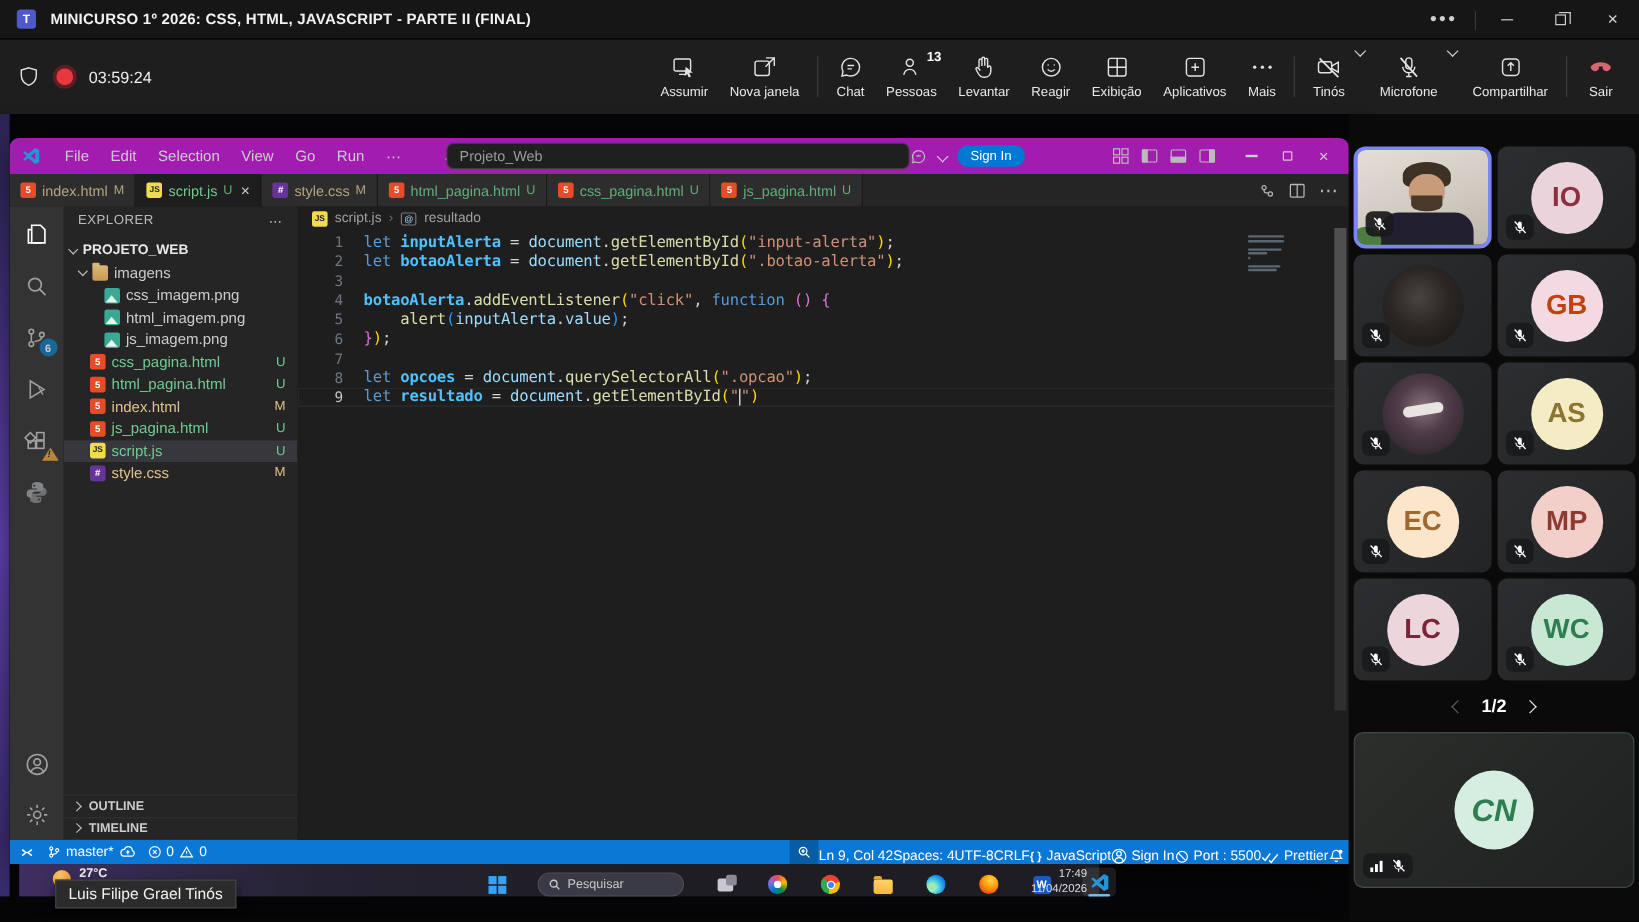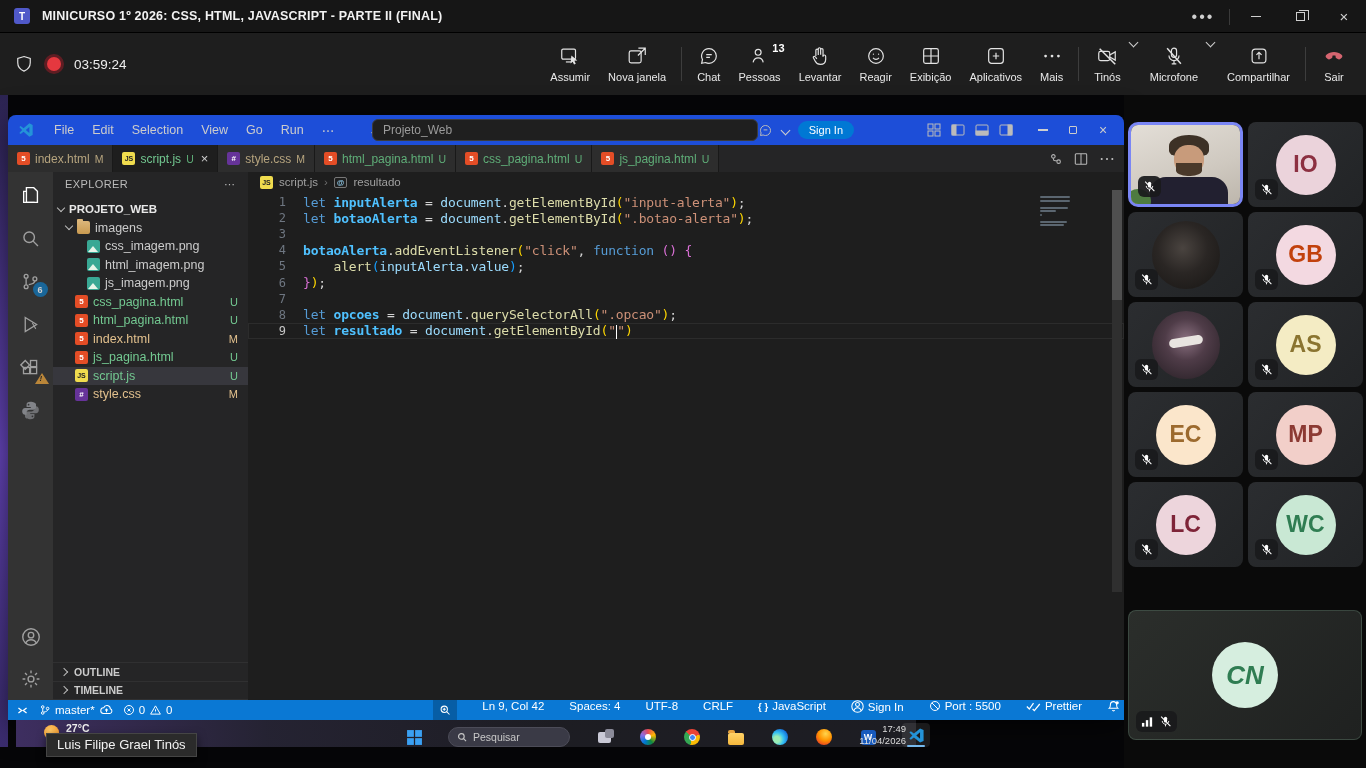--- a/index.html
+++ b/index.html
@@ -30,21 +30,21 @@
 .pwrap{position:relative}
 .pbadge{position:absolute;top:-3px;right:-14px;color:#fff;font-size:11px;font-weight:bold}
 .chevmini{width:7px;height:7px;border-right:1.4px solid #cfcfcf;border-bottom:1.4px solid #cfcfcf;transform:rotate(45deg);margin:-22px 4px 22px 0}
 
 
 .desktop{position:absolute;left:0;top:95px;width:1124px;height:673px;background:#060608}
 .wallstrip{position:absolute;left:0;top:0;width:8px;height:652px;background:linear-gradient(180deg,#2c2452,#6847c0 55%,#3a2c6e)}
 
 
 .vscode{position:absolute;left:8px;top:20px;width:1116px;height:605px;background:#1e1e1e;border-radius:8px 8px 0 0;overflow:hidden;box-shadow:0 6px 30px rgba(0,0,0,.6);display:flex;flex-direction:column}
-.vs-titlebar{height:30px;background:#1d4ed8;display:flex;align-items:center;position:relative;flex:0 0 auto}
+.vs-titlebar{height:30px;background:#a21caf;display:flex;align-items:center;position:relative;flex:0 0 auto}
 .vs-logo{margin-left:10px}
 .menus{display:flex;margin-left:12px;gap:2px}
 .menu-item{color:#cccccc;font-size:12.5px;padding:2px 8px;border-radius:4px}
 .nav-arrows{display:flex;gap:14px;margin-left:26px;color:#bbbbbb;font-size:14px}
 .vs-search{position:absolute;left:364px;top:4px;width:386px;height:22px;background:#1f1f1f;border:1px solid #3c3c3c;border-radius:6px;color:#9b9b9b;font-size:12px;display:flex;align-items:center;padding-left:10px}
 .vs-right{position:absolute;right:6px;top:0;height:30px;display:flex;align-items:center;gap:9px}
 .signin{background:#0078d4;color:#fff;font-size:11px;padding:3px 11px;border-radius:10px}
 .layico{display:flex;gap:10px;margin-left:64px}
 .vs-wc{display:flex;gap:0;margin-left:6px}
 .vs-wc .wc{width:30px;height:30px;display:flex;align-items:center;justify-content:center;color:#cccccc}
@@ -116,21 +116,21 @@
 .tk-kw{color:#569cd6}.tk-v1{color:#4fc1ff;font-weight:bold}.tk-ob{color:#9cdcfe}.tk-fn{color:#dcdcaa}.tk-st{color:#ce9178}.tk-pl{color:#d4d4d4}.tk-b1{color:#ffd700}.tk-b2{color:#da70d6}.tk-b3{color:#179fff}
 .cursor{display:inline-block;width:1.5px;height:14px;background:#ffffff;vertical-align:middle}
 .minimap{position:absolute;right:52px;top:24px;width:32px;display:flex;flex-direction:column;gap:1.5px}
 .minimap i{display:block;height:2px;background:#7d8d9d;opacity:.65;border-radius:1px}
 .scrollstrip{position:absolute;right:2px;top:18px;width:10px;height:402px;background:#2f2f2f}
 .scrollthumb{width:10px;height:110px;background:#4f4f4f}
 
 
 .vs-status{height:20px;background:#0a78d4;display:flex;align-items:center;color:#fff;font-size:11.5px;flex:0 0 auto;position:relative}
 .st-left{display:flex;align-items:center;gap:10px;padding-left:8px}
-.st-right{position:absolute;right:4px;display:flex;align-items:flex-start;gap:25px}
+.st-right{position:absolute;right:4px;display:flex;align-items:flex-end;gap:0}
 .st-item{display:flex;align-items:center;gap:4px;white-space:nowrap}
 .zoombox{background:rgba(0,0,0,.22);width:24px;height:20px;display:flex;align-items:center;justify-content:center}
 .brace{font-size:9.5px;font-weight:bold}
 
 
 .taskbar{position:absolute;left:16px;top:625px;width:900px;height:27px;background:linear-gradient(90deg,rgba(64,48,100,.96),rgba(38,36,52,.96) 28%,rgba(30,30,36,.96) 60%);display:block}
 .tb-weather{position:absolute;left:28px;top:3px;display:flex;gap:7px;align-items:flex-start}
 .sun{width:15px;height:15px;border-radius:50%;background:radial-gradient(circle at 40% 35%,#ffc966,#f08c1e);margin-top:2px}
 .wt-temp{color:#eeeeee;font-size:10.5px;font-weight:bold;line-height:1.1}
 .wt-cond{color:#9a9aa5;font-size:8.5px}
@@ -878,20 +878,25 @@
           <span class="micpill">
             <svg width="13" height="13" viewBox="0 0 24 24" fill="none">
               <rect x="9" y="3" width="6" height="11" rx="3" fill="#fff"></rect>
               <path d="M6 11c0 3.3 2.7 6 6 6s6-2.7 6-6" stroke="#fff" stroke-width="1.7"></path>
               <path d="M12 17v4" stroke="#fff" stroke-width="1.7"></path>
               <path d="M4 3l17 17.5" stroke="#fff" stroke-width="2"></path>
             </svg>
           </span>
         </div>
       </div>
+    <div class="pager">
+      <span class="pchev left"></span>
+      <span class="pnum">1/2</span>
+      <span class="pchev right"></span>
+    </div>
     <div class="selftile" id="selftile">
         <span class="avatar" style="background: rgb(214, 238, 223); color: rgb(47, 125, 82); font-style: italic;">CN</span>
         <span class="micpill">
           <svg width="13" height="12" viewBox="0 0 14 12">
             <rect x="1" y="7" width="2.6" height="4" fill="#fff"></rect>
             <rect x="5.2" y="4" width="2.6" height="7" fill="#fff"></rect>
             <rect x="9.4" y="1" width="2.6" height="10" fill="#fff"></rect>
           </svg>
           <svg width="13" height="13" viewBox="0 0 24 24" fill="none">
             <rect x="9" y="3" width="6" height="11" rx="3" fill="#fff"></rect>

